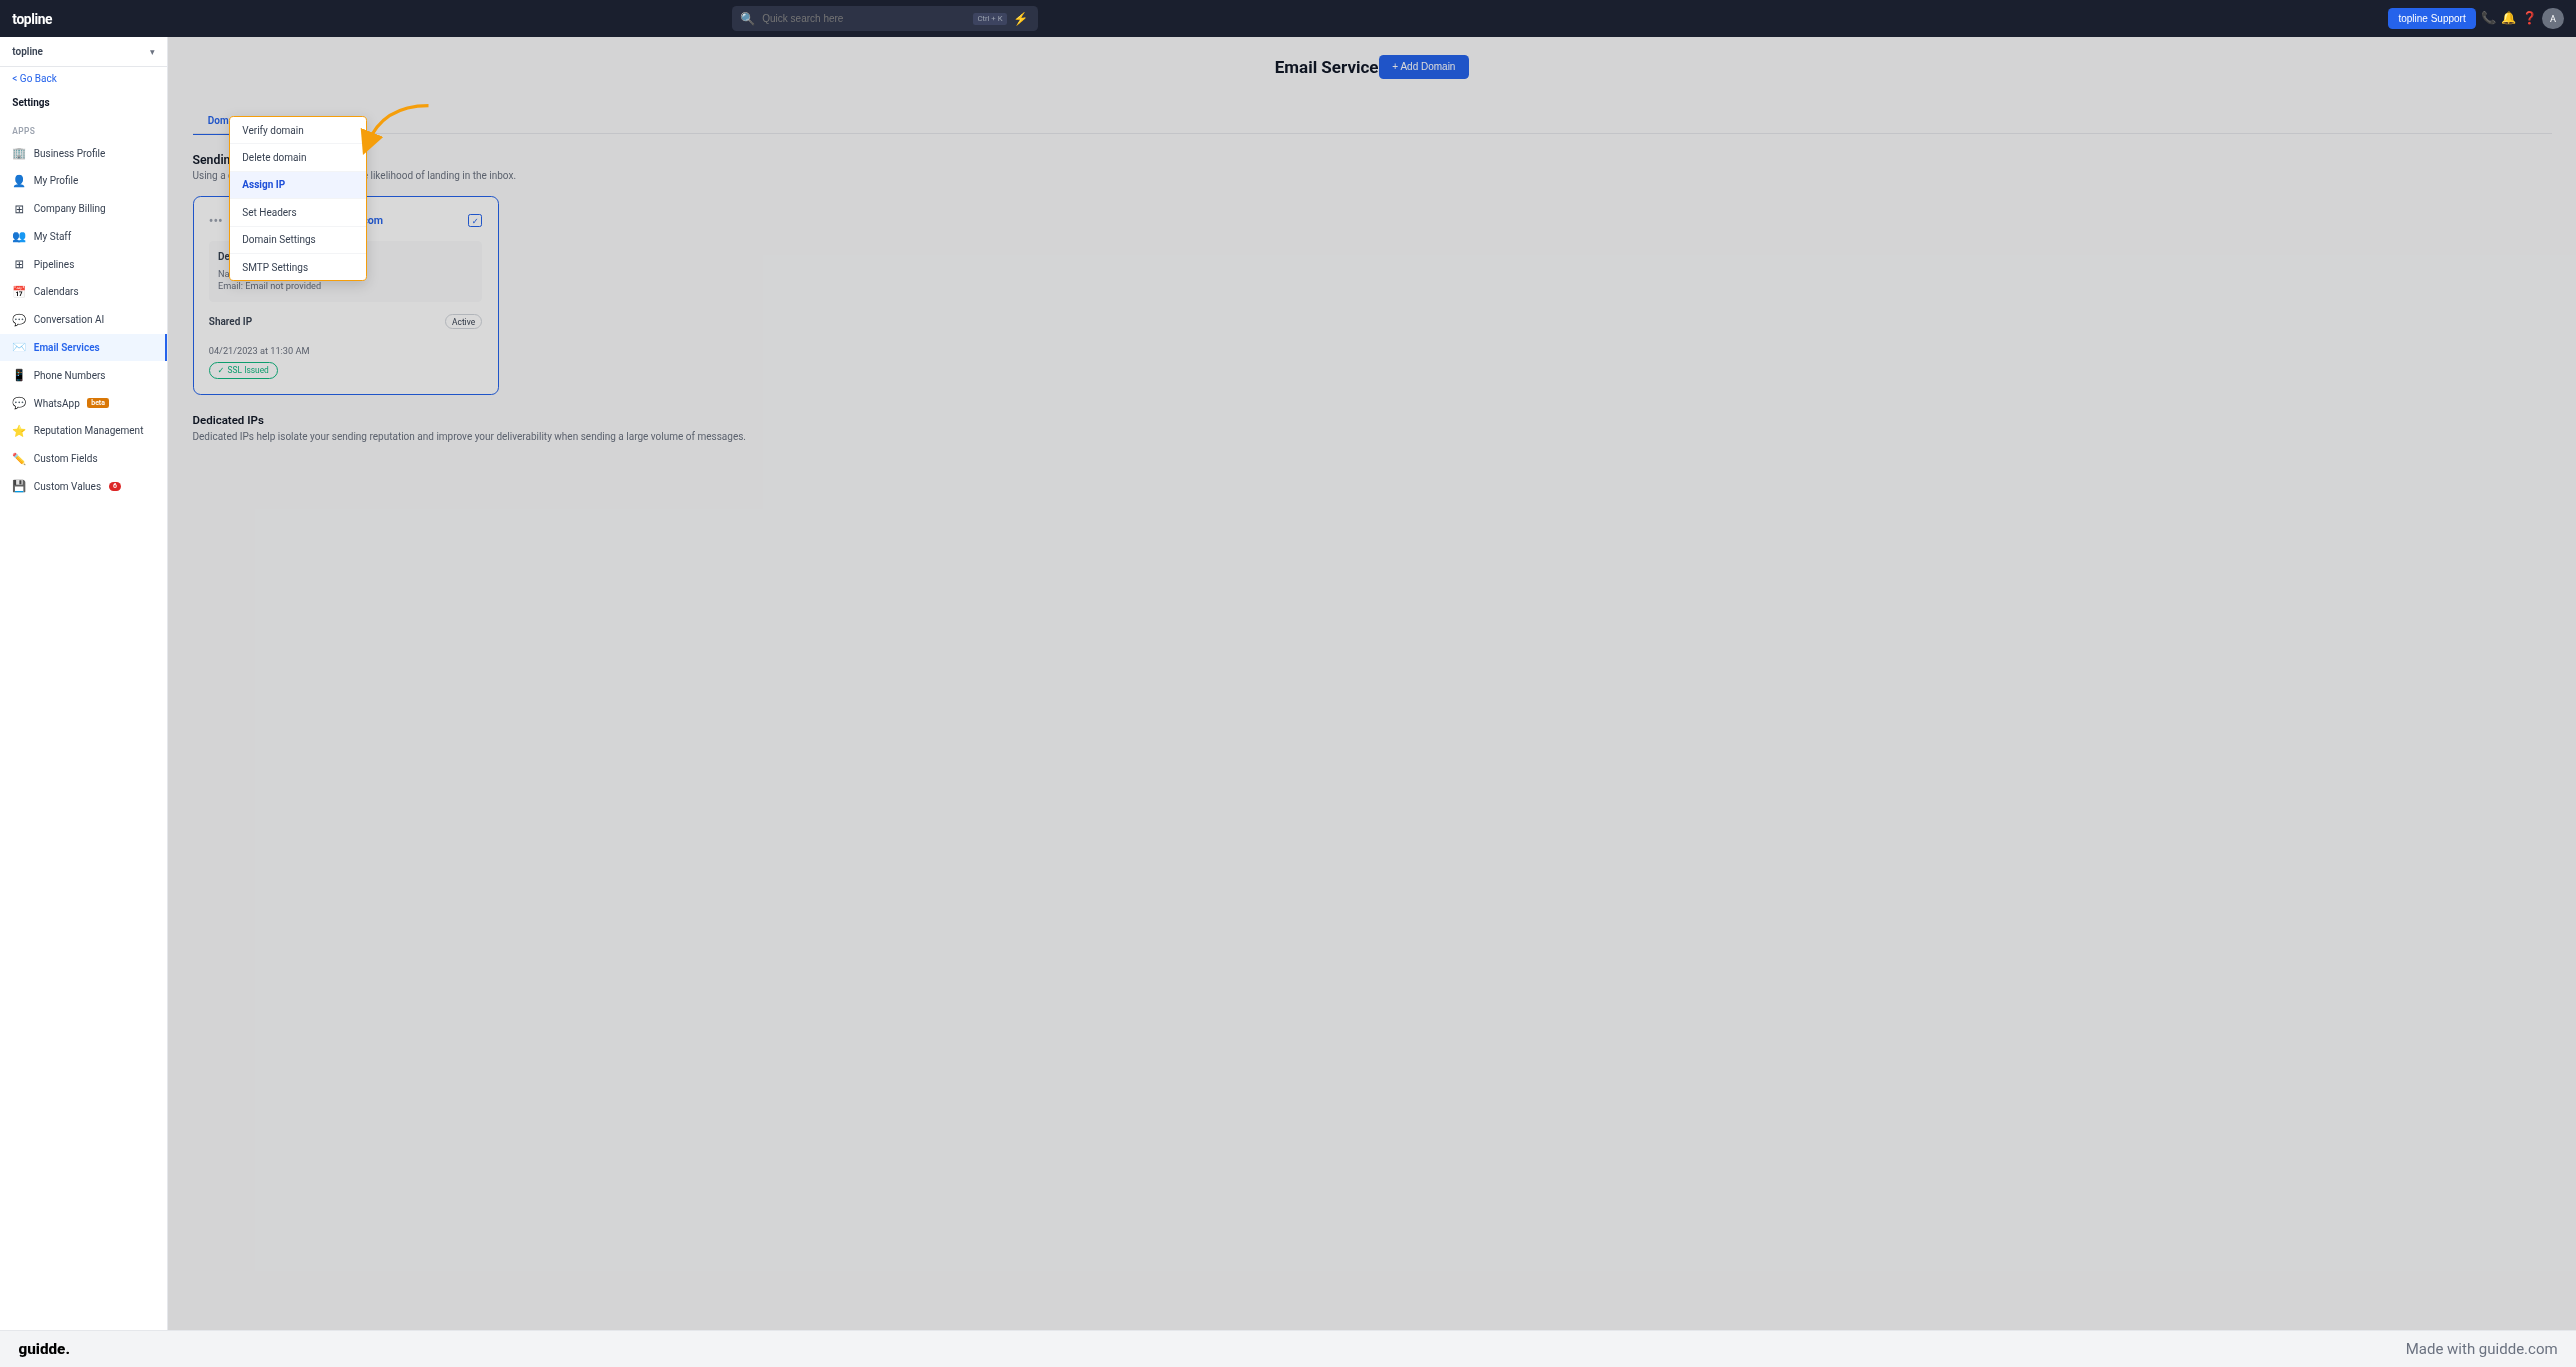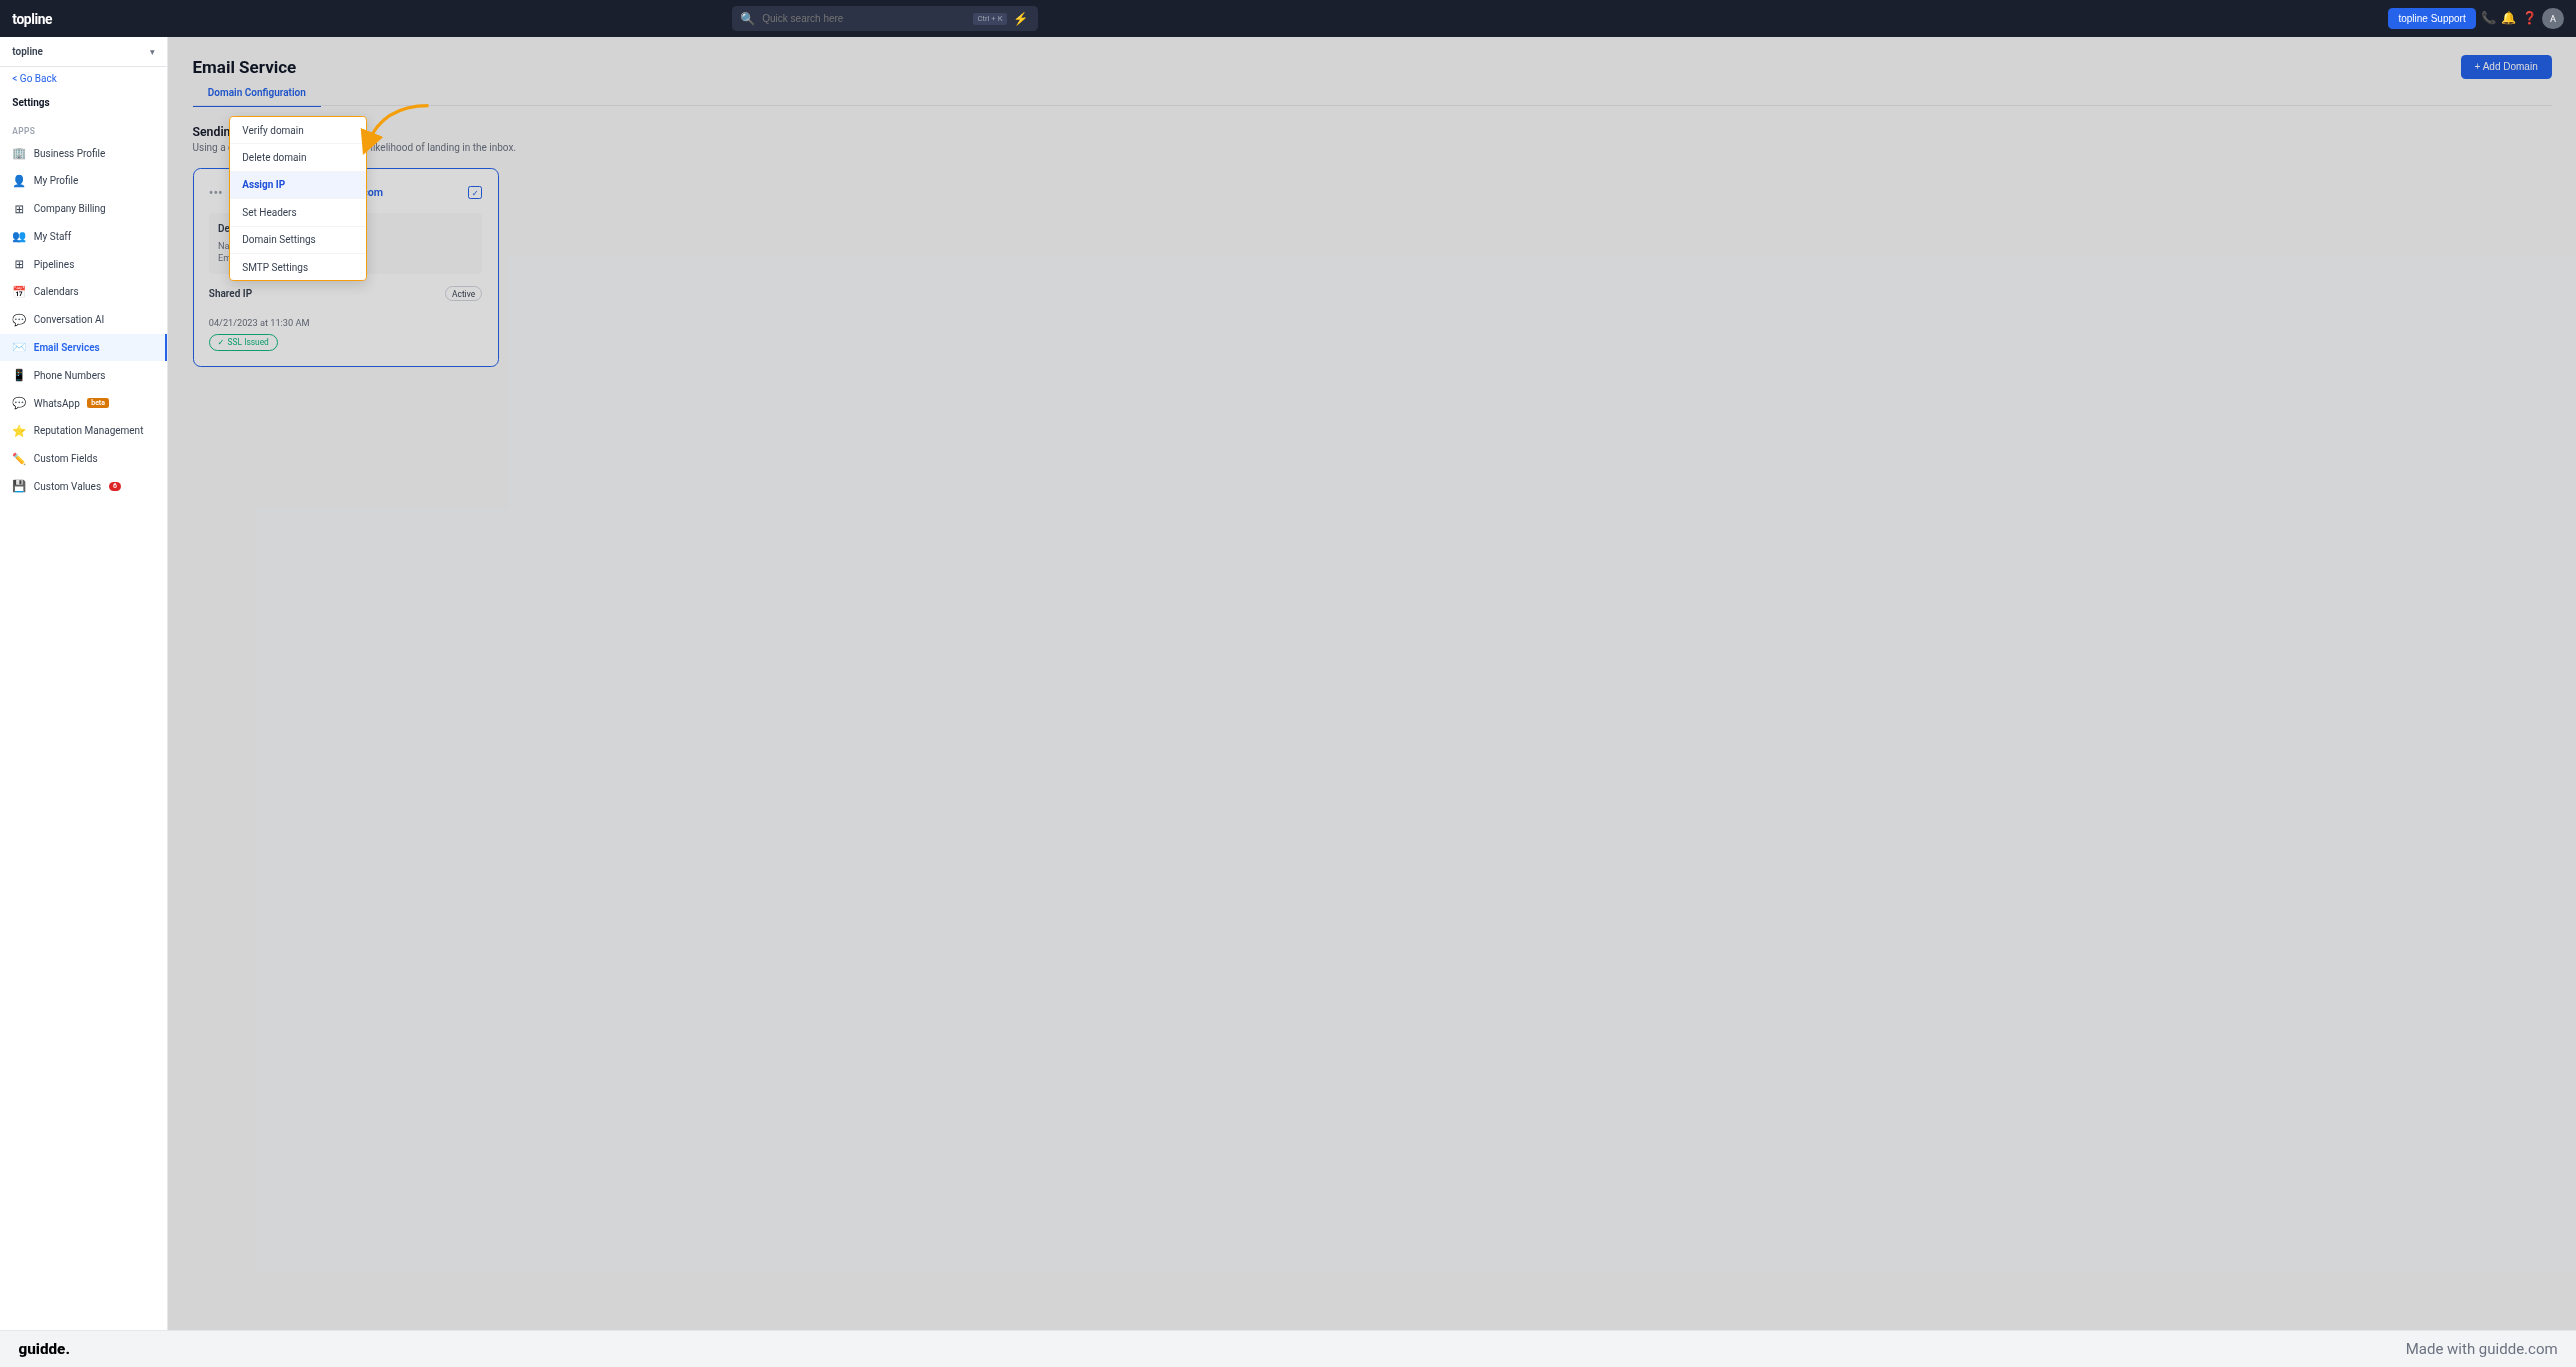--- a/index.html
+++ b/index.html
@@ -218,22 +218,22 @@
       top: 61px;
       left: 184px;
       z-index: 60;
       pointer-events: none;
     }
 
     
     .page-header {
       display: flex;
       align-items: center;
-      justify-content: space-between;
-      margin-bottom: 1px;
+      justify-content: center;
+      margin-bottom: 29px;
     }
     .page-title {
       font-size: 17px;
       font-weight: 700;
       color: #111827;
     }
     .btn-add {
       background: #2563eb;
       color: white;
       border: none;
@@ -553,20 +553,24 @@
       </div>
 
       <div class="domain-date">04/21/2023 at 11:30 AM</div>
 
       <div class="badge-ssl">
         <span>✓</span>
         <span>SSL Issued</span>
       </div>
     </div>
 
+    <div class="dedicated-ips-section">
+      <div class="dedicated-ips-title">Dedicated IPs</div>
+      <div class="dedicated-ips-desc">Dedicated IPs help isolate your sending reputation and improve your deliverability when sending a large volume of messages.</div>
+    </div>
 
   </main>
 </div>
 
 <footer class="footer">
   <span class="footer-brand">guidde.</span>
   <span class="footer-text">Made with guidde.com</span>
 </footer>
 
 

